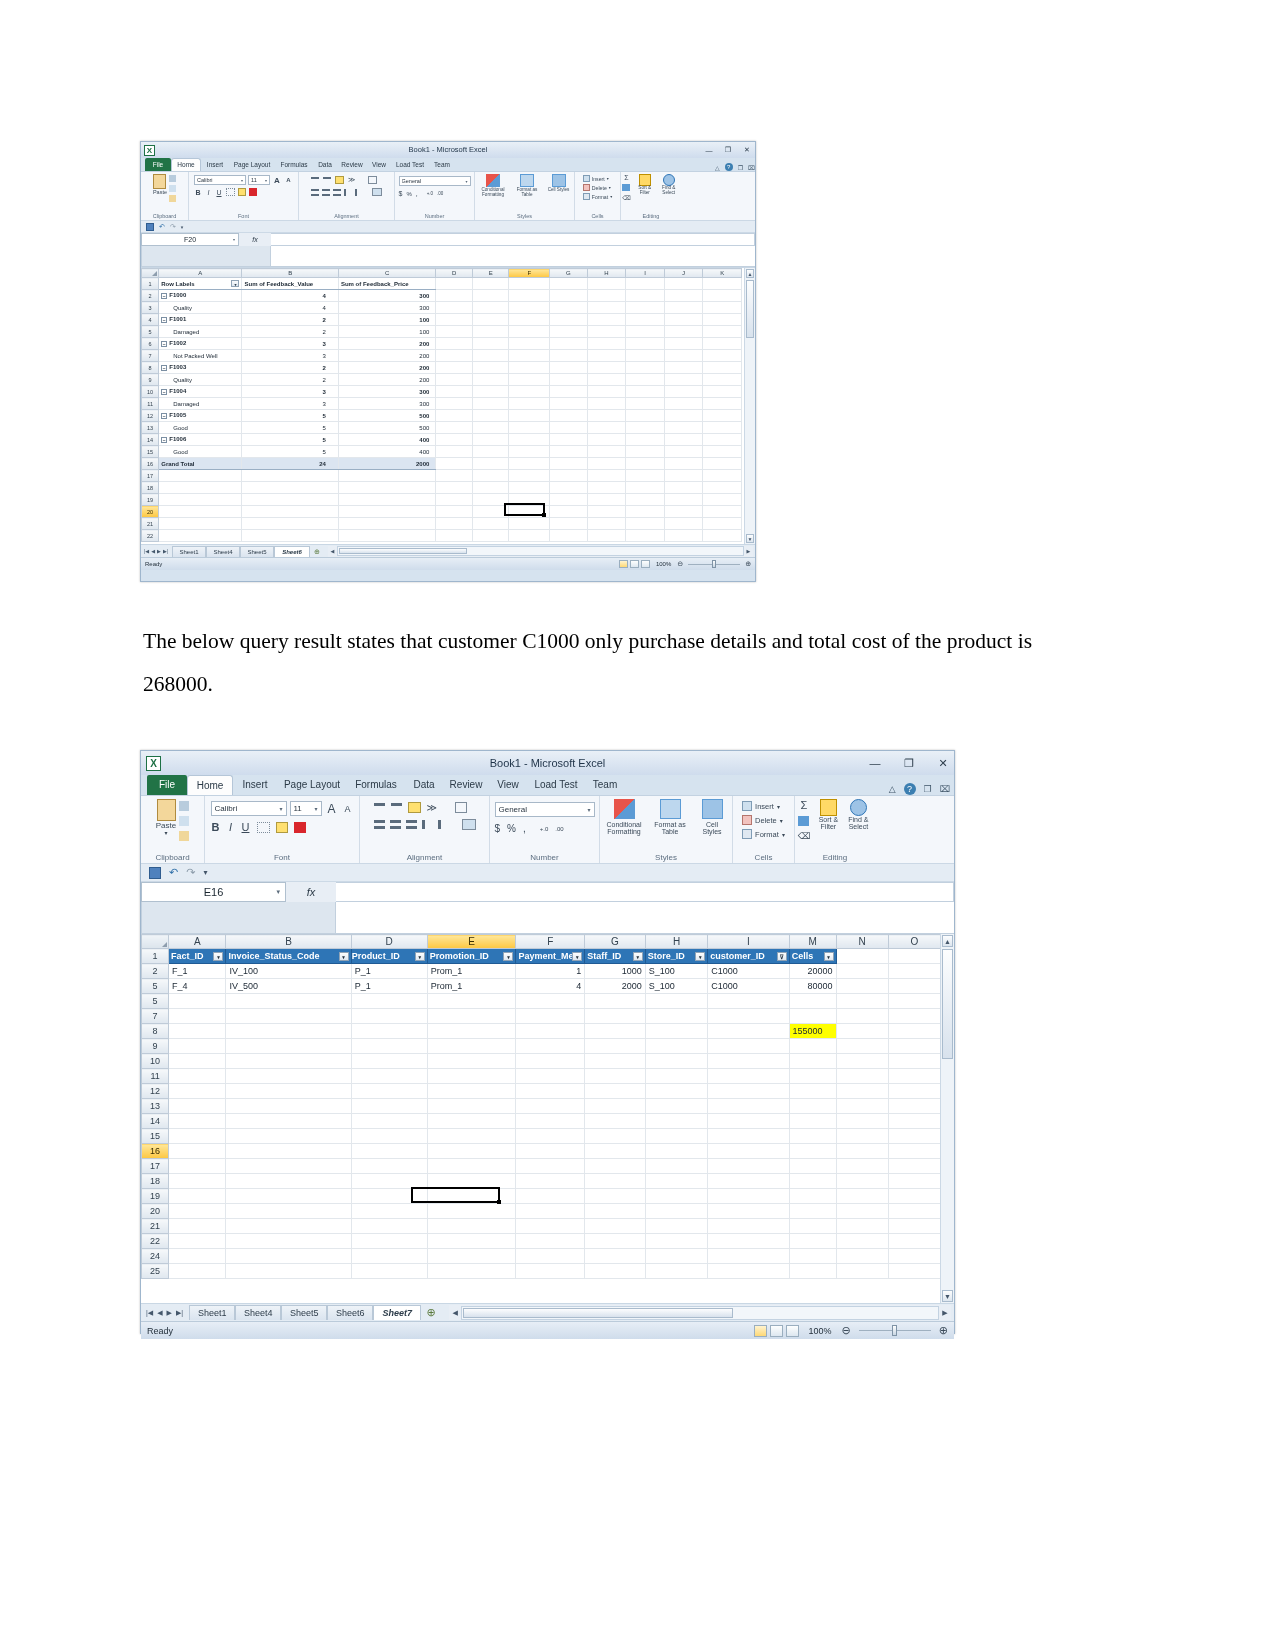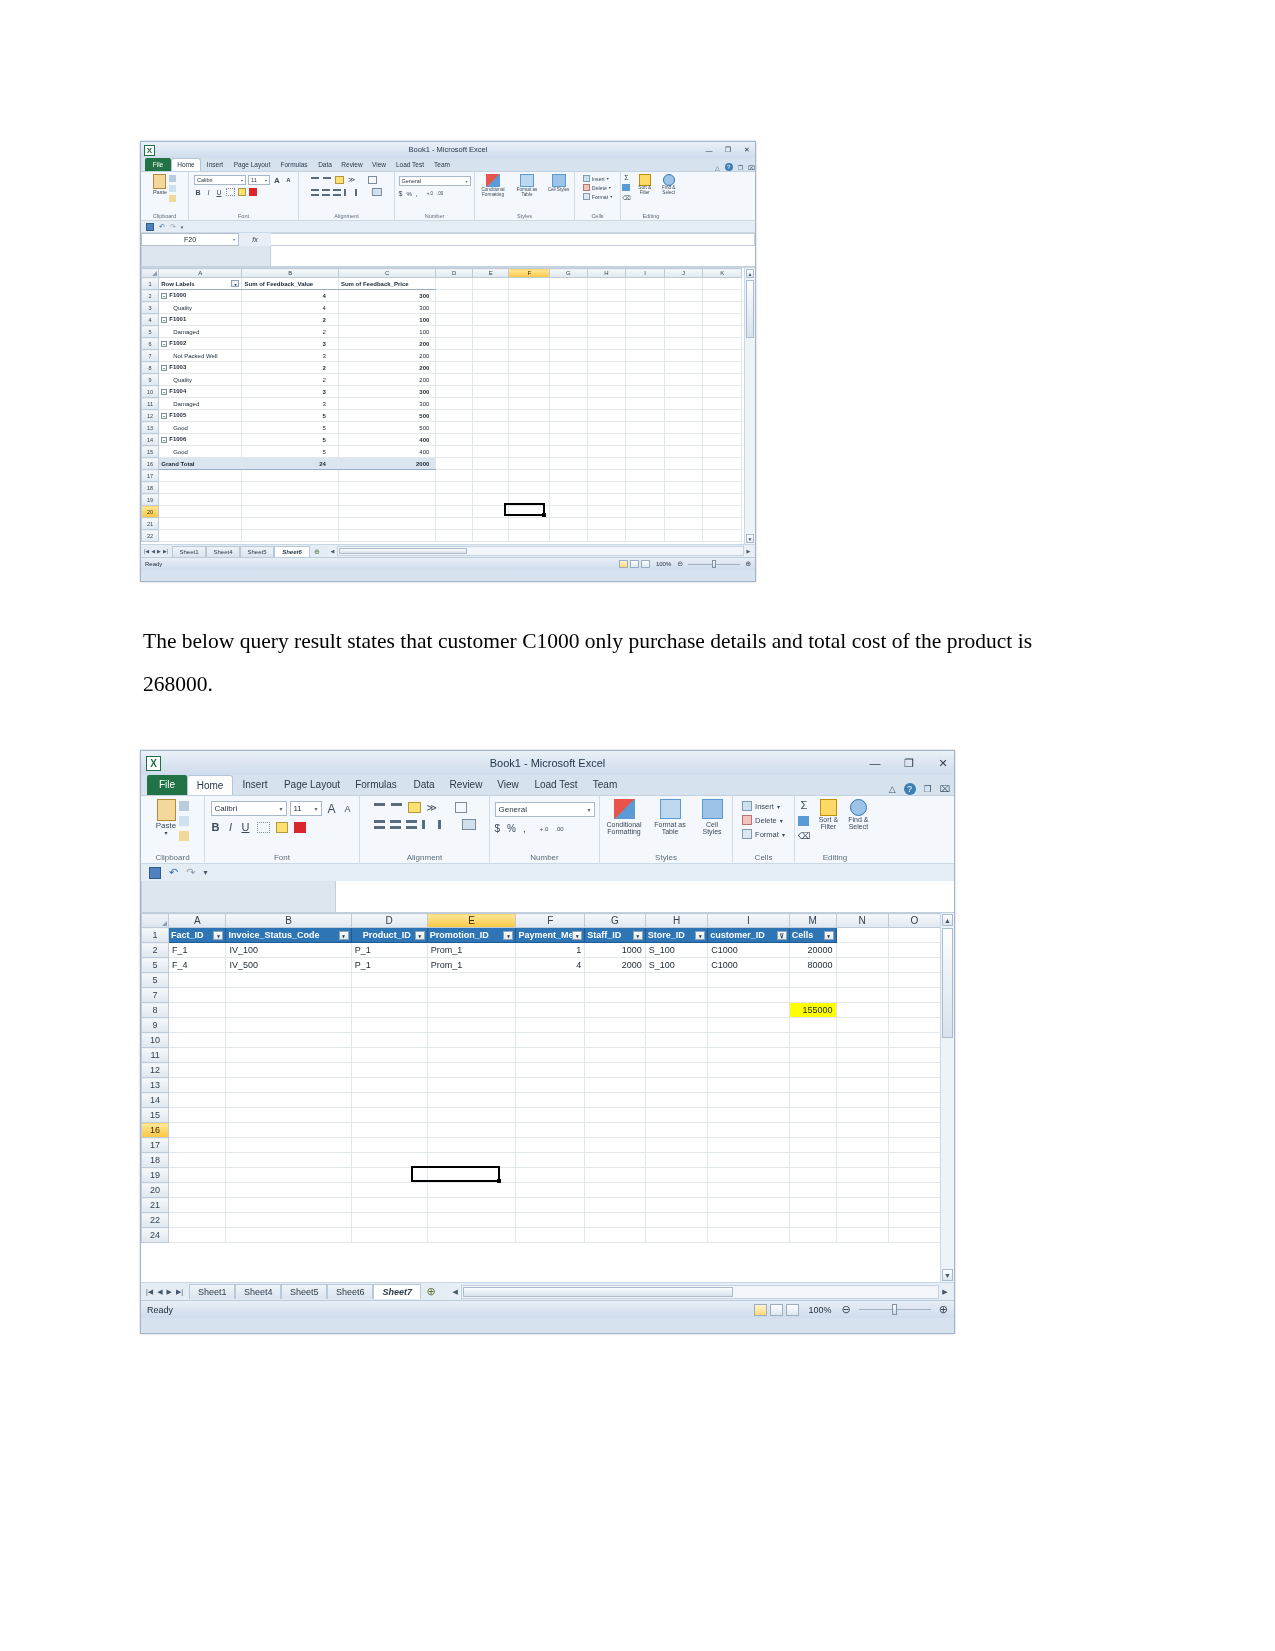--- a/index.html
+++ b/index.html
@@ -917,20 +917,28 @@
     </div>
   </div>
 
   <div class="xl-qat" style="height:18px; padding-left:8px; gap:8px; font-size:11px;">
     <span class="sq" style="width:12px;height:12px;background:#4f81bd;border:1px solid #2f5c8f;"></span>
     <span style="color:#2f6fa8;">↶</span>
     <span style="color:#8a9aa8;">↷</span>
     <span style="font-size:8px;">▾</span>
   </div>
 
+  <div class="xl-fbar" style="height:21px;">
+    <div class="namebox" style="width:145px; font-size:11px;">
+      <span>E16</span>
+      <span class="nb-arw" style="right:5px;font-size:7px;">▾</span>
+    </div>
+    <div class="fx" style="width:50px;font-size:11px;">fx</div>
+    <div class="fbar-in"></div>
+  </div>
   <div style="height:32px;background:#e8eef5;display:flex;">
     <div style="width:195px;background:#dde6ef;border:1px solid #c2d0de;border-top:none;"></div>
     <div style="flex:1;background:#fff;border-bottom:1px solid #c2d0de;"></div>
   </div>
 
   <div class="grid-wrap" style="height:369px;">
     <table class="grid" style="width:800px;">
       <colgroup>
         <col style="width:26px">
           <col style="width:55px">
@@ -964,21 +972,21 @@
       <tr style="height:15px;">
         <td class="rowhdr" style="font-size:9px;">1</td>
         <td class="tbl-hdr" style="font-size:9px;padding-left:2px;">
           <span>Fact_ID</span>
           <span class="fbx" style="right:2px;top:3px;width:10px;height:9px;font-size:5px;line-height:9px;">▾</span>
         </td>
         <td class="tbl-hdr" style="font-size:9px;padding-left:2px;">
           <span>Invoice_Status_Code</span>
           <span class="fbx" style="right:2px;top:3px;width:10px;height:9px;font-size:5px;line-height:9px;">▾</span>
         </td>
-        <td class="tbl-hdr" style="font-size:9px;padding-left:11px;">
+        <td class="tbl-hdr" style="font-size:9px;padding-left:0;">
           <span>Product_ID</span>
           <span class="fbx" style="right:2px;top:3px;width:10px;height:9px;font-size:5px;line-height:9px;">▾</span>
         </td>
         <td class="tbl-hdr" style="font-size:9px;padding-left:2px;">
           <span>Promotion_ID</span>
           <span class="fbx" style="right:2px;top:3px;width:10px;height:9px;font-size:5px;line-height:9px;">▾</span>
         </td>
         <td class="tbl-hdr" style="font-size:9px;padding-left:2px;">
           <span>Payment_Me</span>
           <span class="fbx" style="right:2px;top:3px;width:10px;height:9px;font-size:5px;line-height:9px;">▾</span>
@@ -1065,21 +1073,21 @@
           <tr style="height: 15px;">
             <td class="rowhdr" style="font-size:9px;">8</td>
             <td class="cell"></td>
             <td class="cell"></td>
             <td class="cell"></td>
             <td class="cell"></td>
             <td class="cell"></td>
             <td class="cell"></td>
             <td class="cell"></td>
             <td class="cell"></td>
-            <td class="cell" style="font-size:9px;text-align:right;padding-right:3px;background:#ffff00;">155000</td>
+            <td class="cell" style="font-size:9px;text-align:right;padding-right:13px;background:#ffff00;">155000</td>
             <td class="cell"></td>
             <td class="cell"></td>
           </tr>
           <tr style="height: 15px;">
             <td class="rowhdr" style="font-size:9px;">9</td>
             <td class="cell"></td>
             <td class="cell"></td>
             <td class="cell"></td>
             <td class="cell"></td>
             <td class="cell"></td>
@@ -1267,20 +1275,34 @@
             <td class="cell"></td>
             <td class="cell"></td>
             <td class="cell"></td>
             <td class="cell"></td>
             <td class="cell"></td>
             <td class="cell"></td>
             <td class="cell"></td>
           </tr>
           <tr style="height: 15px;">
             <td class="rowhdr" style="font-size:9px;">24</td>
+            <td class="cell"></td>
+            <td class="cell"></td>
+            <td class="cell"></td>
+            <td class="cell"></td>
+            <td class="cell"></td>
+            <td class="cell"></td>
+            <td class="cell"></td>
+            <td class="cell"></td>
+            <td class="cell"></td>
+            <td class="cell"></td>
+            <td class="cell"></td>
+          </tr>
+          <tr style="height: 15px;">
+            <td class="rowhdr" style="font-size:9px;">25</td>
             <td class="cell"></td>
             <td class="cell"></td>
             <td class="cell"></td>
             <td class="cell"></td>
             <td class="cell"></td>
             <td class="cell"></td>
             <td class="cell"></td>
             <td class="cell"></td>
             <td class="cell"></td>
             <td class="cell"></td>

